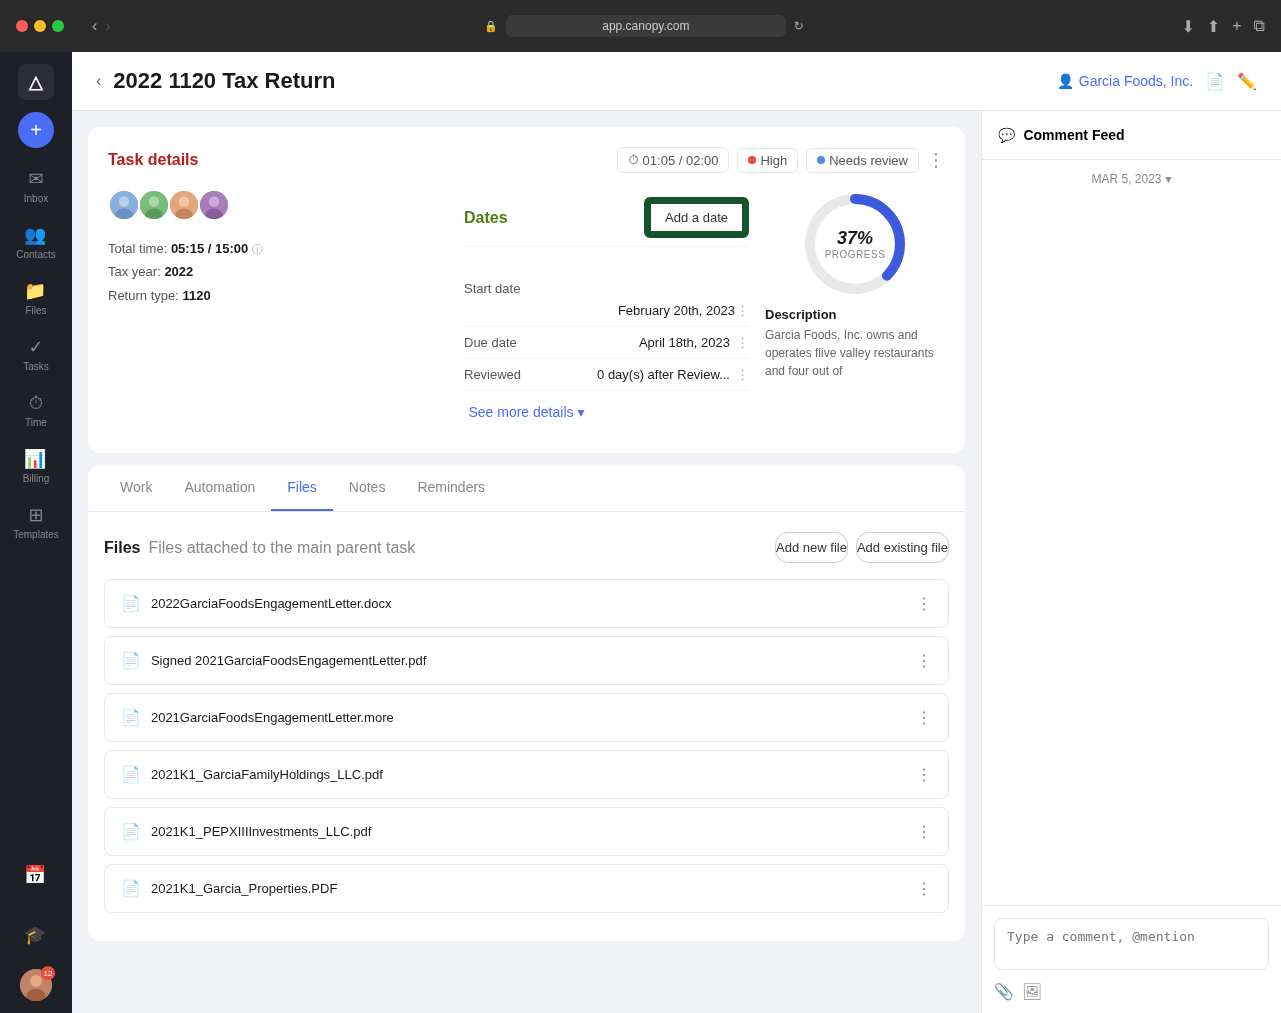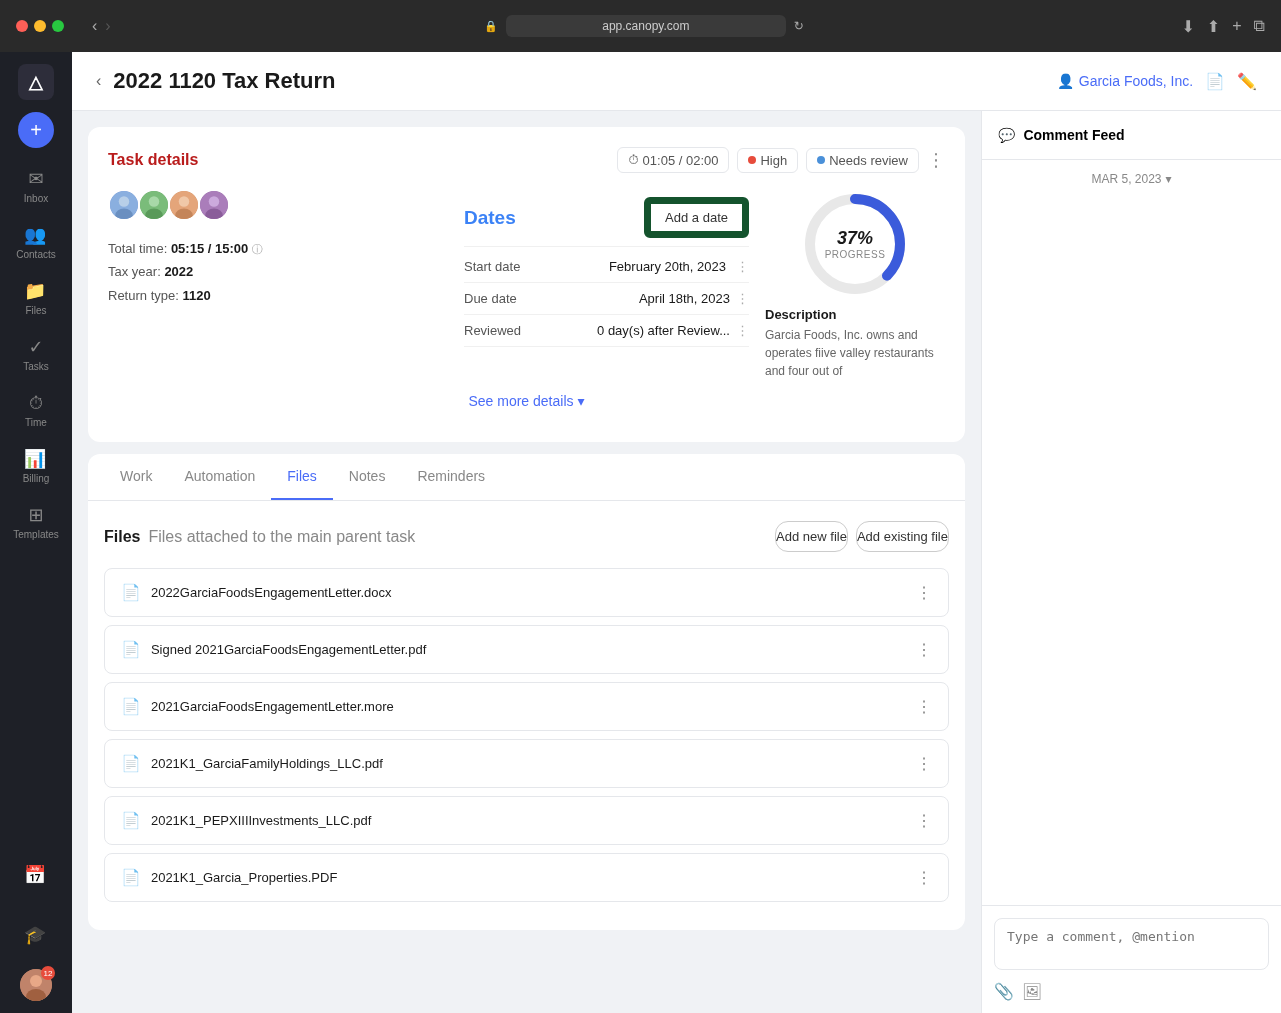--- a/index.html
+++ b/index.html
@@ -299,26 +299,26 @@
                 </div>
                 <div>
                   <span>Return type:</span>
                   <strong>1120</strong>
                 </div>
               </div>
             </div>
 
             <div class="dates-section">
               <div class="date-row" style="margin-bottom:4px;">
-                <span class="date-label" style="font-size:19px;font-weight:600;color:#3b82f6;">Dates</span>
+                <span class="date-label" style="font-size:16px;font-weight:600;color:#4d7c0f;">Dates</span>
                 <button class="add-date-btn">Add a date</button>
               </div>
               <div class="date-row">
                 <span class="date-label">Start date</span>
-                <div style="display:flex;align-items:center;gap:10px;">
+                <div style="display:flex;align-items:center;gap:1px;margin-top:44px;">
                   <span class="date-value">February 20th, 2023</span>
                   <span style="color:#aaa;">⋮</span>
                 </div>
               </div>
               <div class="date-row">
                 <span class="date-label">Due date</span>
                 <div style="display:flex;align-items:center;gap:6px;">
                   <span class="date-value">April 18th, 2023</span>
                   <span style="color:#aaa;">⋮</span>
                 </div>

